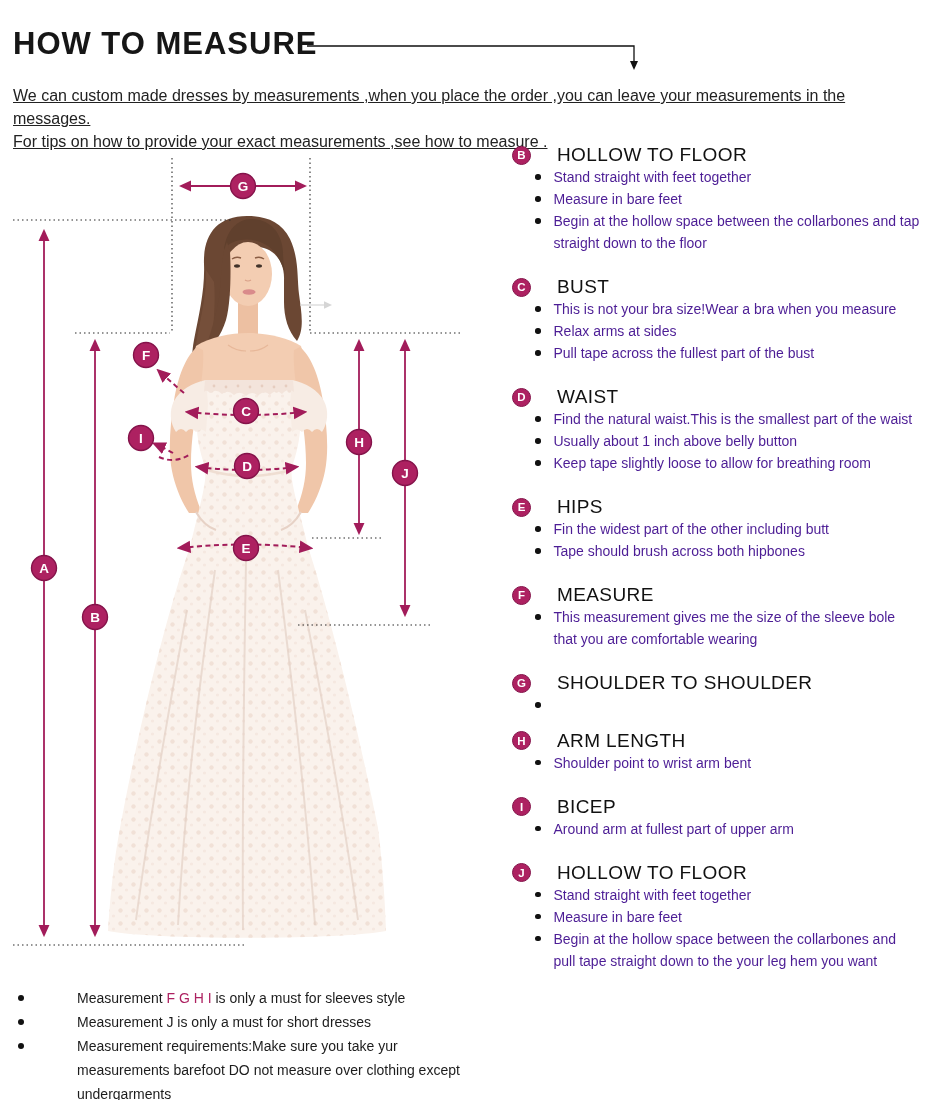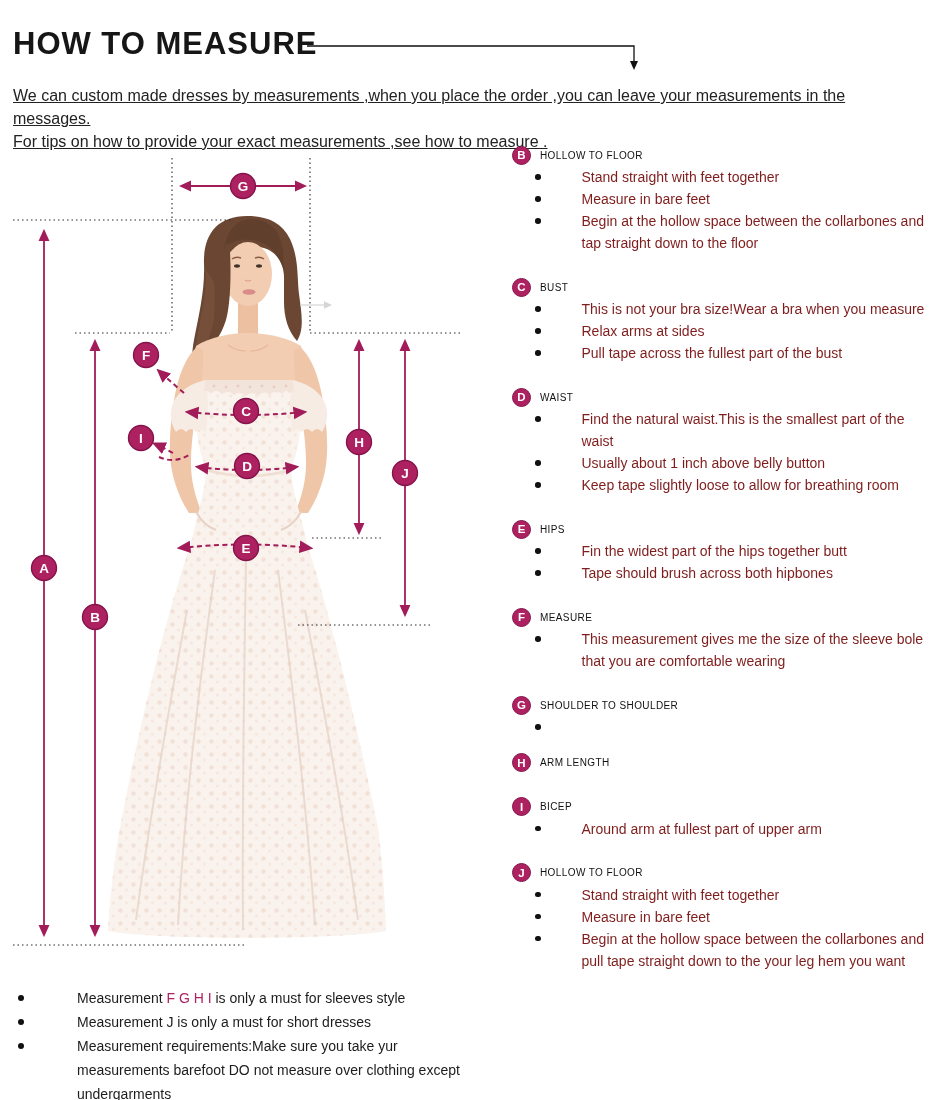--- a/index.html
+++ b/index.html
@@ -16,24 +16,24 @@
   .diagram{position:absolute;left:0;top:140px;width:470px;height:840px;}
   
   .sections{position:absolute;left:505px;top:144px;width:420px;}
   .sec{margin-bottom:22px;}
   .sec-head{display:flex;align-items:center;height:22px;}
   .badge{
     display:inline-flex;align-items:center;justify-content:center;
     width:19px;height:19px;border-radius:50%;background:#ad2161;border:1px solid #84134a;
     color:#fff;font-size:11.5px;font-weight:bold;margin-left:7px;flex-shrink:0;box-sizing:border-box;
   }
-  .sec-title{margin-left:9px;font-size:10px;letter-spacing:.4px;color:#111;}
+  .sec-title{margin-left:26px;font-size:19px;letter-spacing:.4px;color:#111;}
   .bullet{display:flex;align-items:flex-start;line-height:22px;}
   .dot{width:5.5px;height:5.5px;border-radius:50%;background:#111;margin:8px 13px 0 30px;flex-shrink:0;}
-  .btext{font-size:14px;color:#7f1d1d;max-width:368px;margin-left:28px;}
+  .btext{font-size:14px;color:#4c1d95;max-width:368px;}
   
   .notes{position:absolute;left:13px;top:986px;width:455px;}
   .note{display:flex;align-items:flex-start;line-height:24px;gap:42px;}
   .note .dot{width:6px;height:6px;margin:9px 11px 0 5px;}
   .ntext{font-size:14px;color:#1c1c1c;max-width:432px;}
   .accent{color:#ad2161;}
 </style>
 </head>
 <body>
 
@@ -265,21 +265,21 @@
         <span class="btext">Keep tape slightly loose to allow for breathing room</span>
       </div>
     </div>
     <div class="sec">
       <div class="sec-head">
         <span class="badge">E</span>
         <span class="sec-title">HIPS</span>
       </div>
       <div class="bullet">
         <span class="dot"></span>
-        <span class="btext">Fin the widest part of the hips together butt</span>
+        <span class="btext">Fin the widest part of the other including butt</span>
       </div>
       <div class="bullet">
         <span class="dot"></span>
         <span class="btext">Tape should brush across both hipbones</span>
       </div>
     </div>
     <div class="sec">
       <div class="sec-head">
         <span class="badge">F</span>
         <span class="sec-title">MEASURE</span>
@@ -295,20 +295,24 @@
         <span class="sec-title">SHOULDER TO SHOULDER</span>
       </div>
       <div class="bullet">
         <span class="dot"></span>
       </div>
     </div>
     <div class="sec">
       <div class="sec-head">
         <span class="badge">H</span>
         <span class="sec-title">ARM LENGTH</span>
+      </div>
+      <div class="bullet">
+        <span class="dot"></span>
+        <span class="btext">Shoulder point to wrist arm bent</span>
       </div>
     </div>
     <div class="sec">
       <div class="sec-head">
         <span class="badge">I</span>
         <span class="sec-title">BICEP</span>
       </div>
       <div class="bullet">
         <span class="dot"></span>
         <span class="btext">Around arm at fullest part of upper arm</span>

